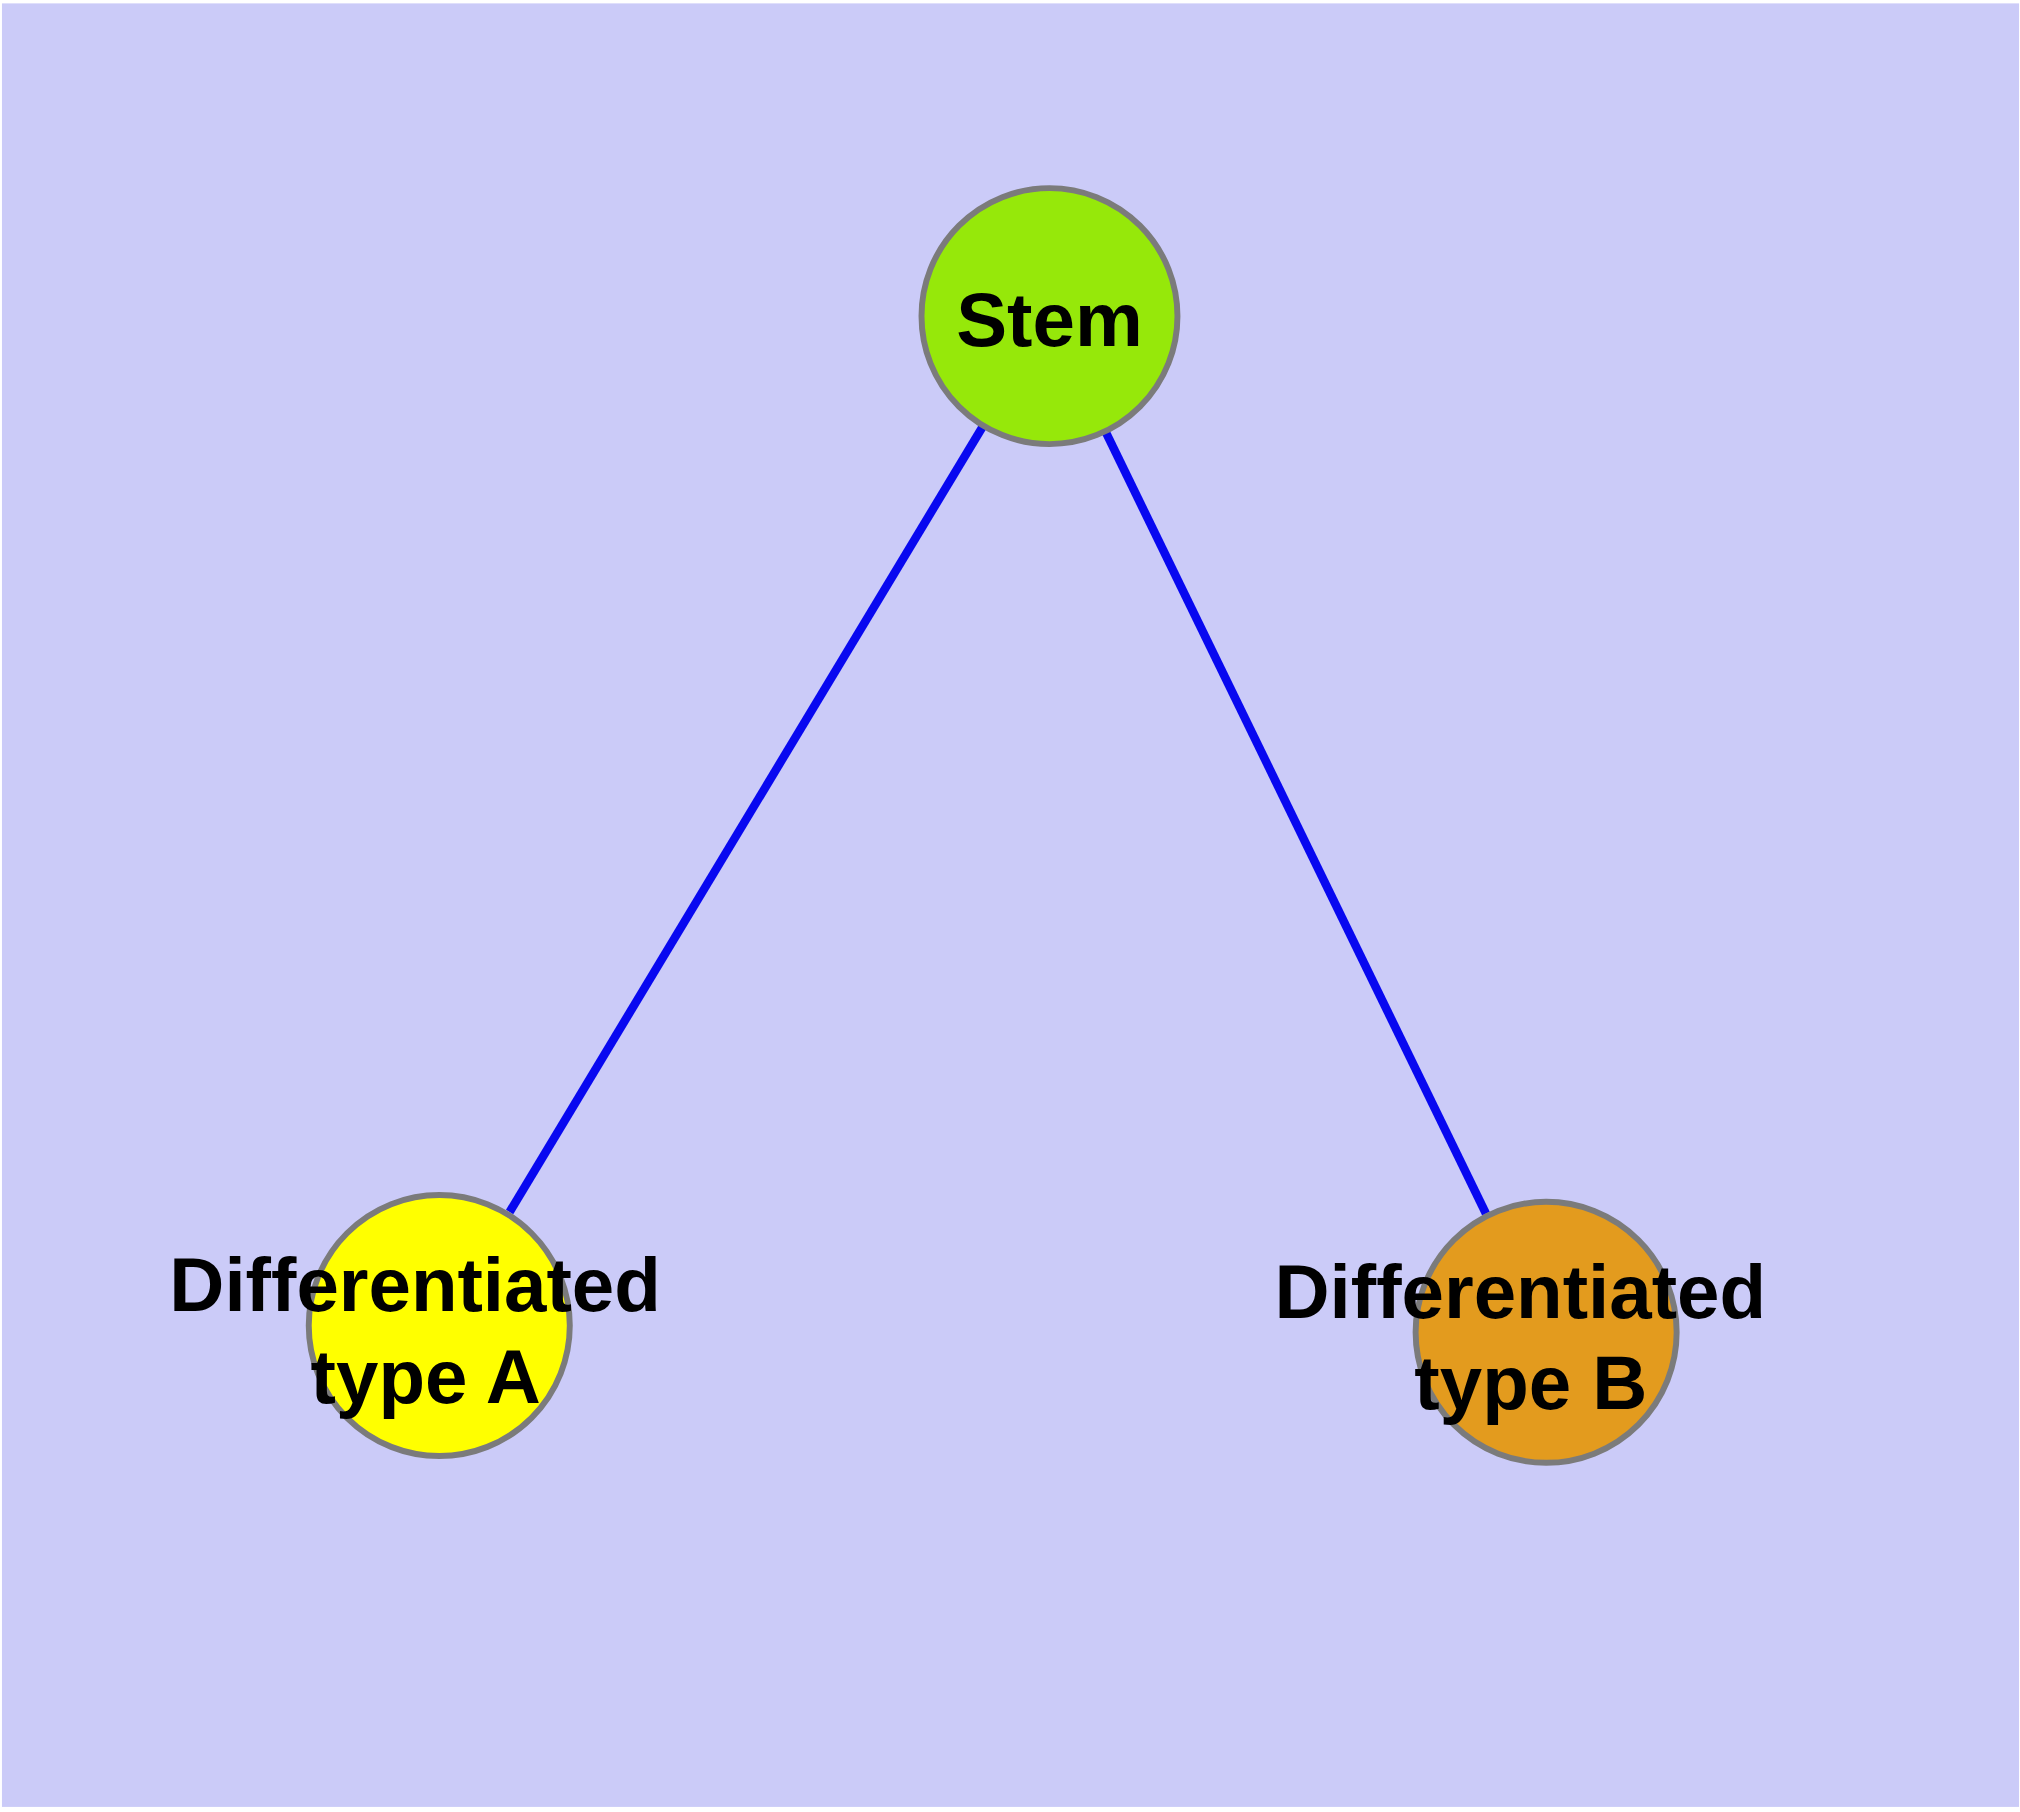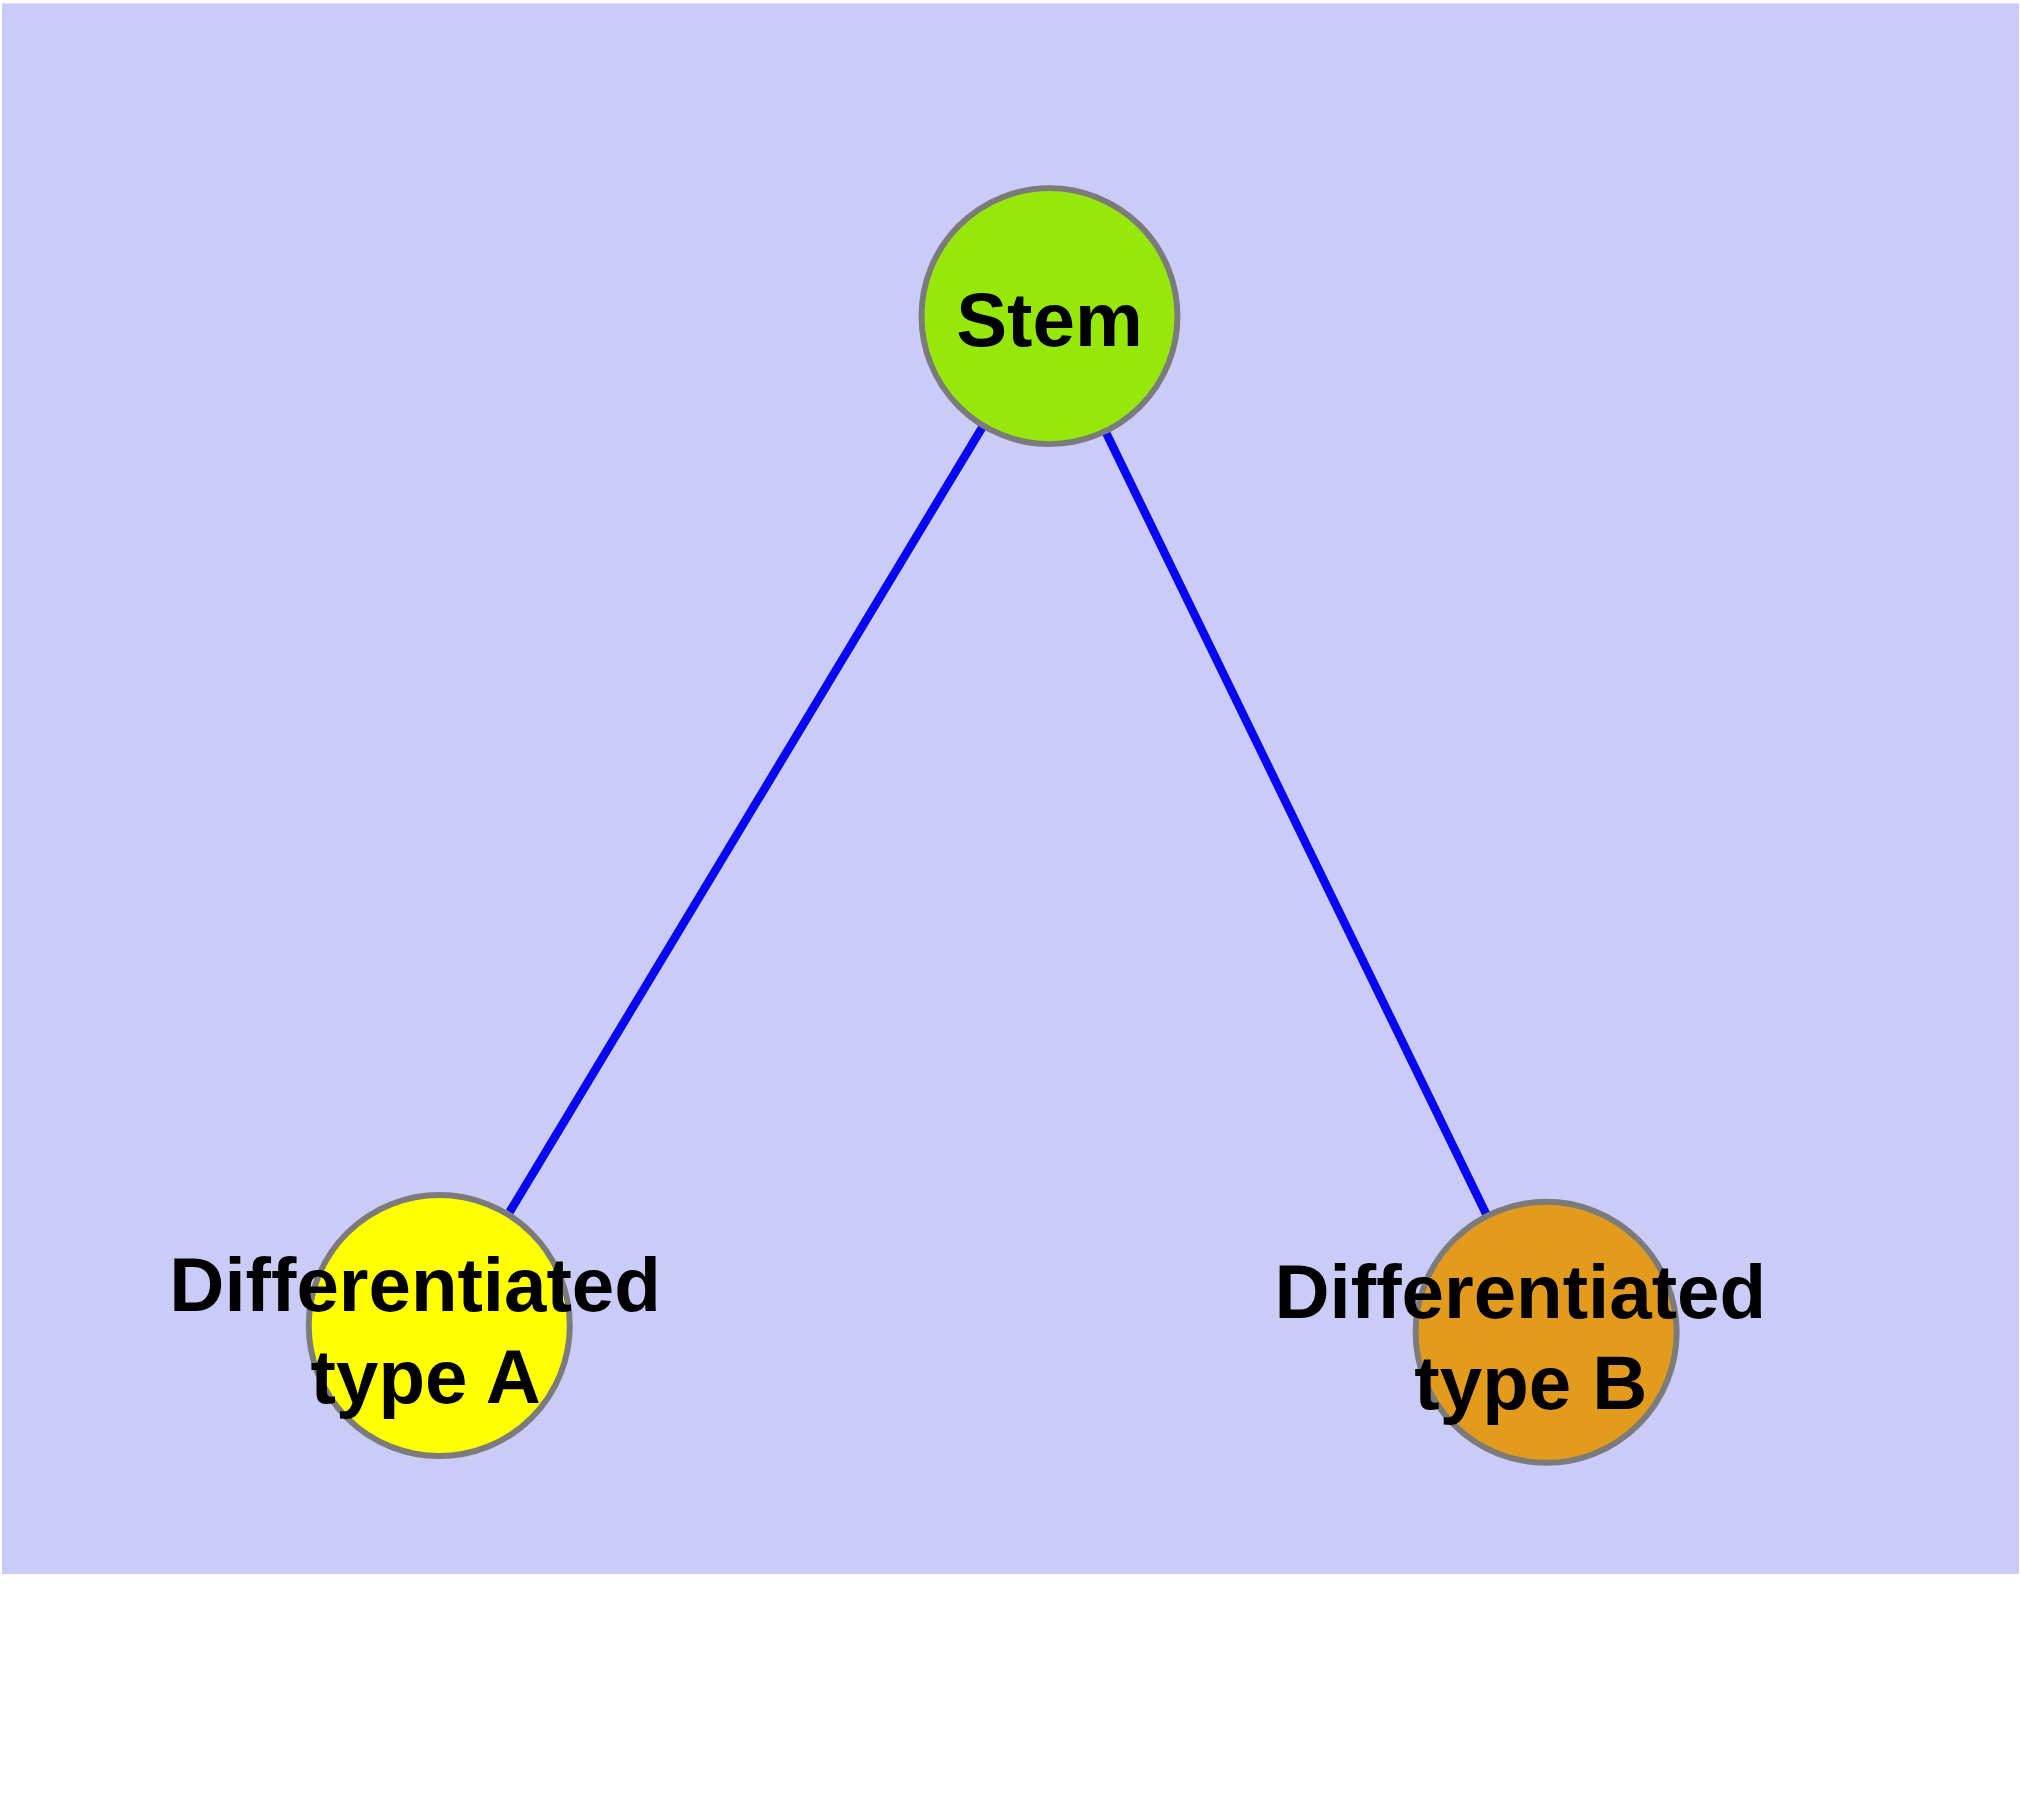--- a/index.html
+++ b/index.html
@@ -3,21 +3,21 @@
 <meta charset="utf-8">
 <style>
   html, body {
     margin: 0;
     padding: 0;
     background: #ffffff;
   }
   .page {
     position: relative;
     width: 2021px;
-    height: 1574px;
+    height: 1812px;
     background: #ffffff;
     overflow: hidden;
     font-family: "Liberation Sans", sans-serif;
   }
   svg.graph {
     position: absolute;
     left: 0;
     top: 0;
     width: 2021px;
     height: 1812px;

